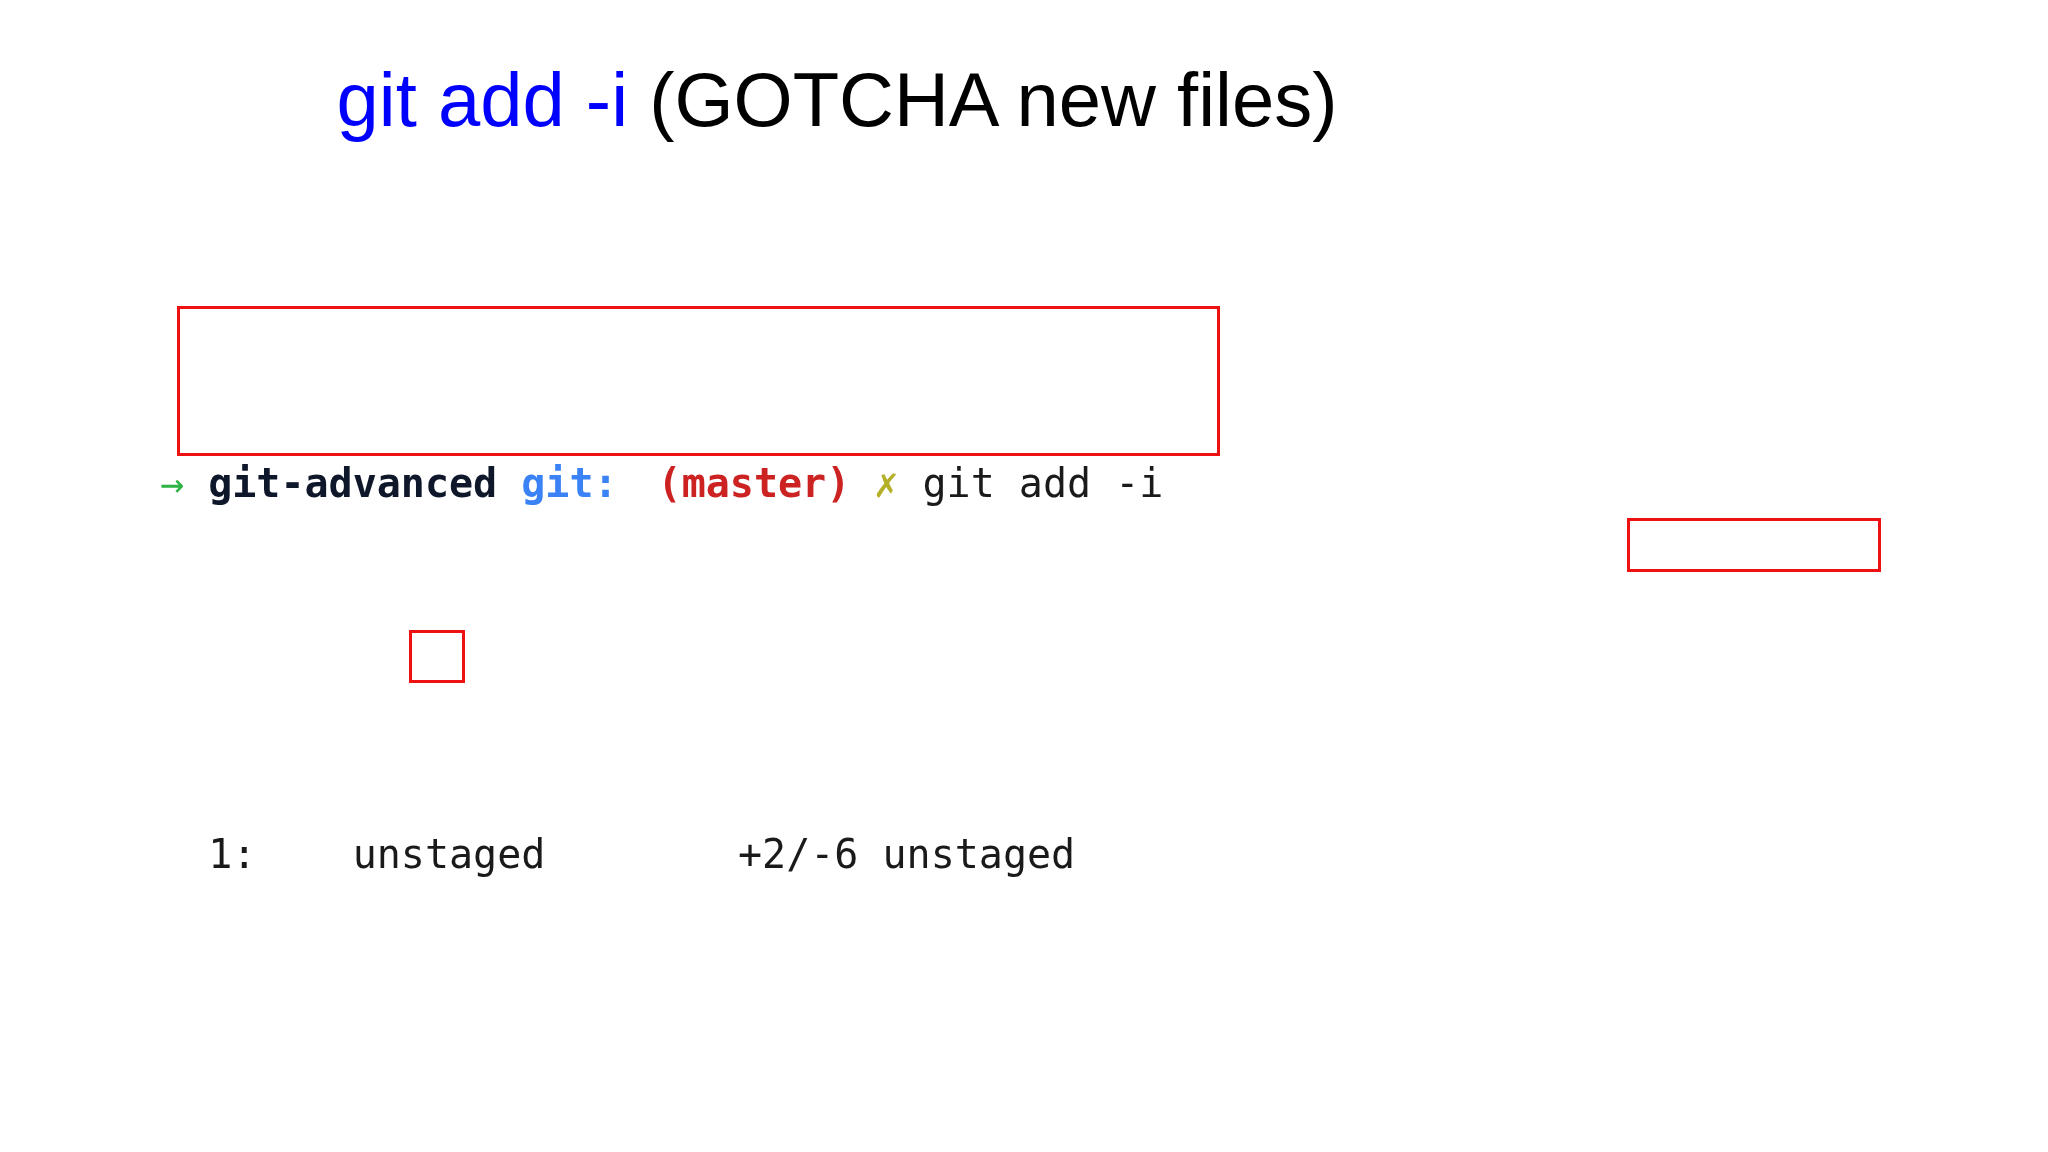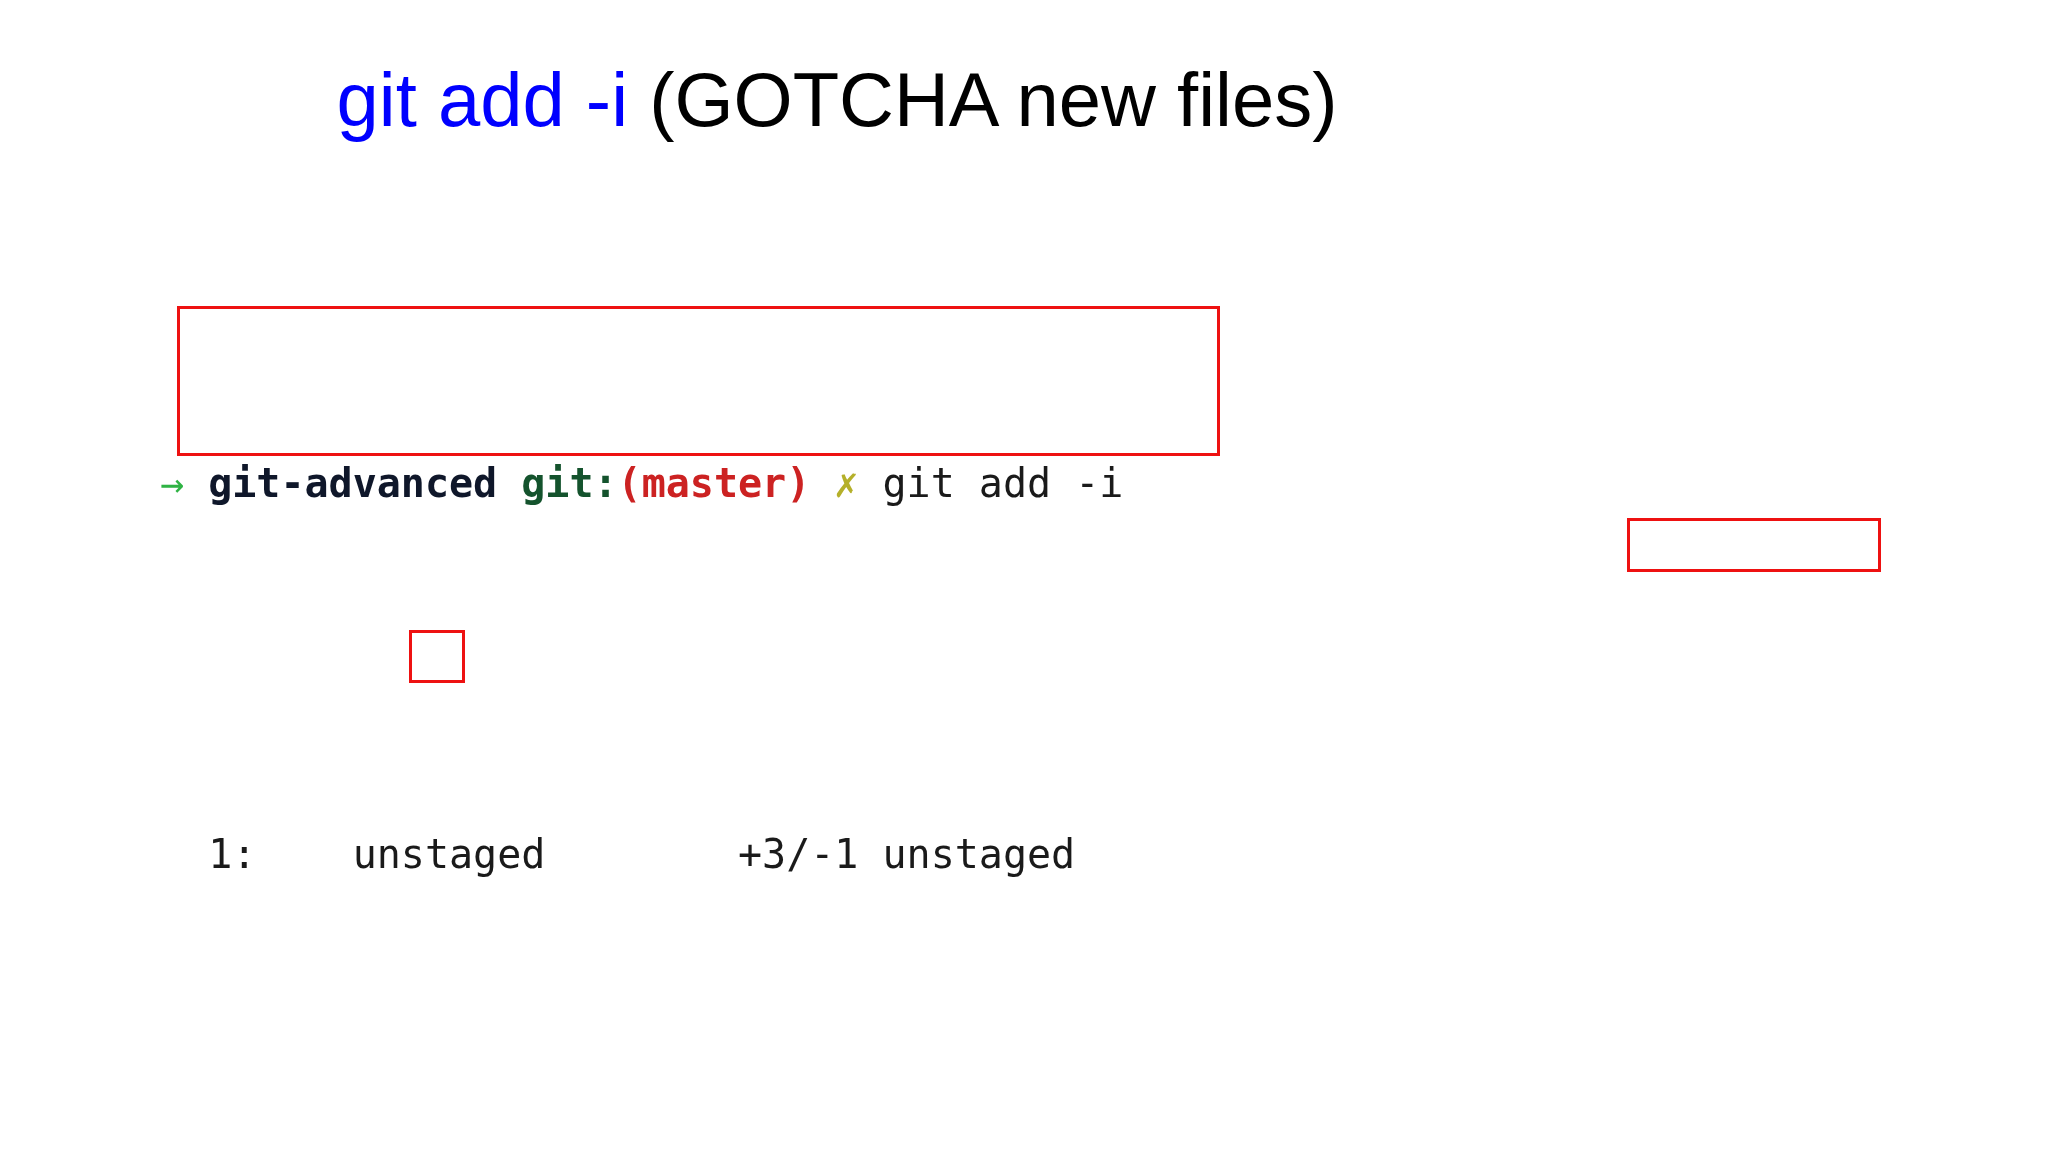--- a/index.html
+++ b/index.html
@@ -41,22 +41,22 @@
     font-family: "DejaVu Sans Mono", "Liberation Mono", monospace;
     font-size: 40px;
     line-height: 53px;
     color: #1a1a1a;
     white-space: pre;
   }
   .tline { height: 53px; white-space: pre; }
 
   .c-green   { color: #2fb344; }
   .c-cyan    { color: #0f172a; font-weight: bold; }
-  .c-violet  { color: #14532d; font-weight: bold; }
-  .c-red     { color: #cc2222; font-weight: bold; }
+  .c-violet  { color: #3b82f6; font-weight: bold; }
+  .c-red     { color: #cc2222; font-weight: bold; margin-left: 40px; }
   .c-yellow  { color: #b5b02a; font-weight: bold; }
   .c-black   { color: #1a1a1a; }
   .c-bold    { color: #111111; font-weight: bold; }
 
   
   .hl-box {
     position: absolute;
     border: 3px solid #ee1111;
     box-sizing: border-box;
     pointer-events: none;
@@ -71,21 +71,21 @@
 <div id="slide-title"><span class="accent">git add -i</span><span class="plain"> (GOTCHA new files)</span></div>
 
 <div id="terminal">
 
   
   <div class="tline"><span class="c-green">→</span><span class="c-black"> </span><span class="c-cyan">git-advanced</span><span class="c-black"> </span><span class="c-violet">git:</span><span class="c-red">(master)</span><span class="c-black"> </span><span class="c-yellow">✗</span><span class="c-black"> </span><span class="c-black">git add -i</span></div>
 
   
 
   
-  <div class="tline"><span>  </span><span class="c-black">1:</span><span>    </span><span class="c-black">unstaged</span><span>        </span><span class="c-black">+3/-1</span><span> </span><span class="c-black">unstaged</span></div>
+  <div class="tline"><span>  </span><span class="c-black">1:</span><span>    </span><span class="c-black">unstaged</span><span>        </span><span class="c-black">+2/-6</span><span> </span><span class="c-black">unstaged</span></div>
 
   
   
   
 
   
   
 
   
   

